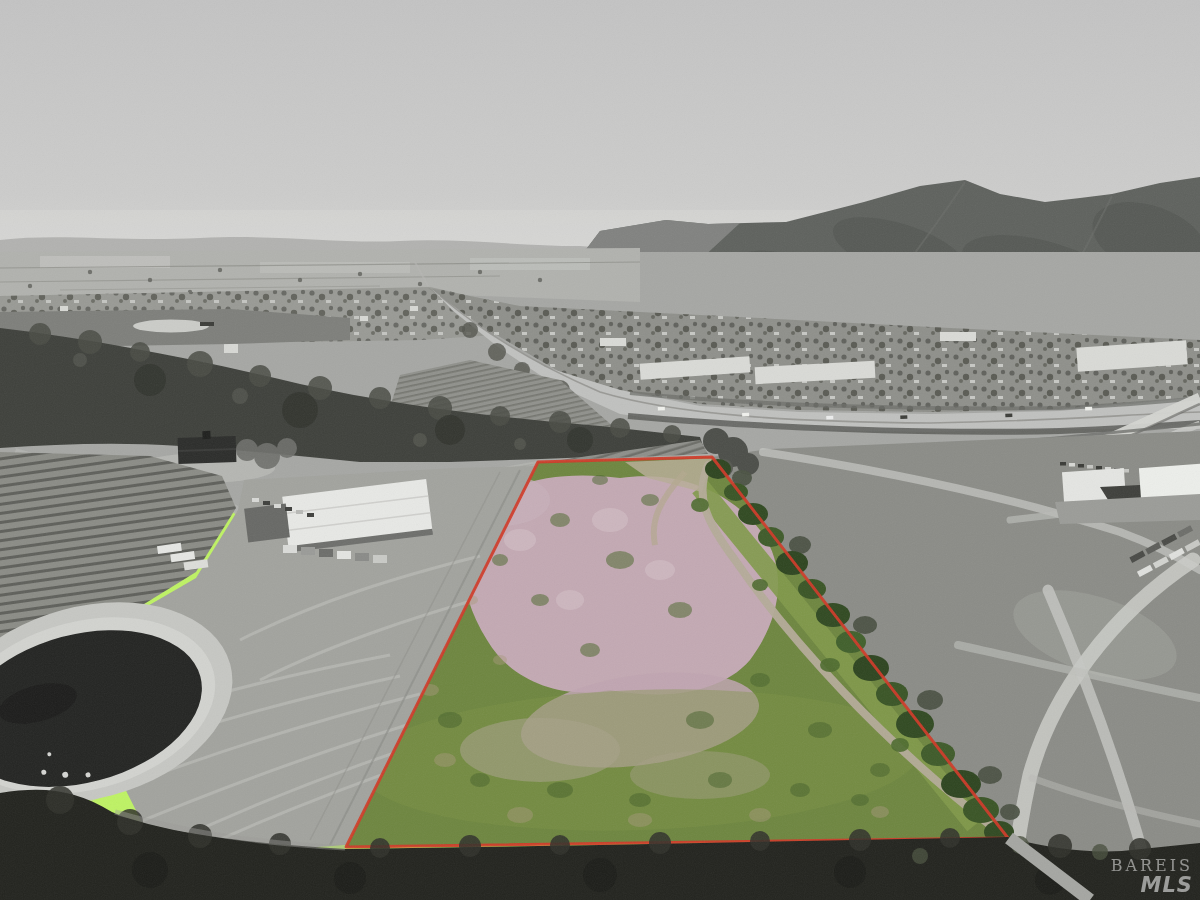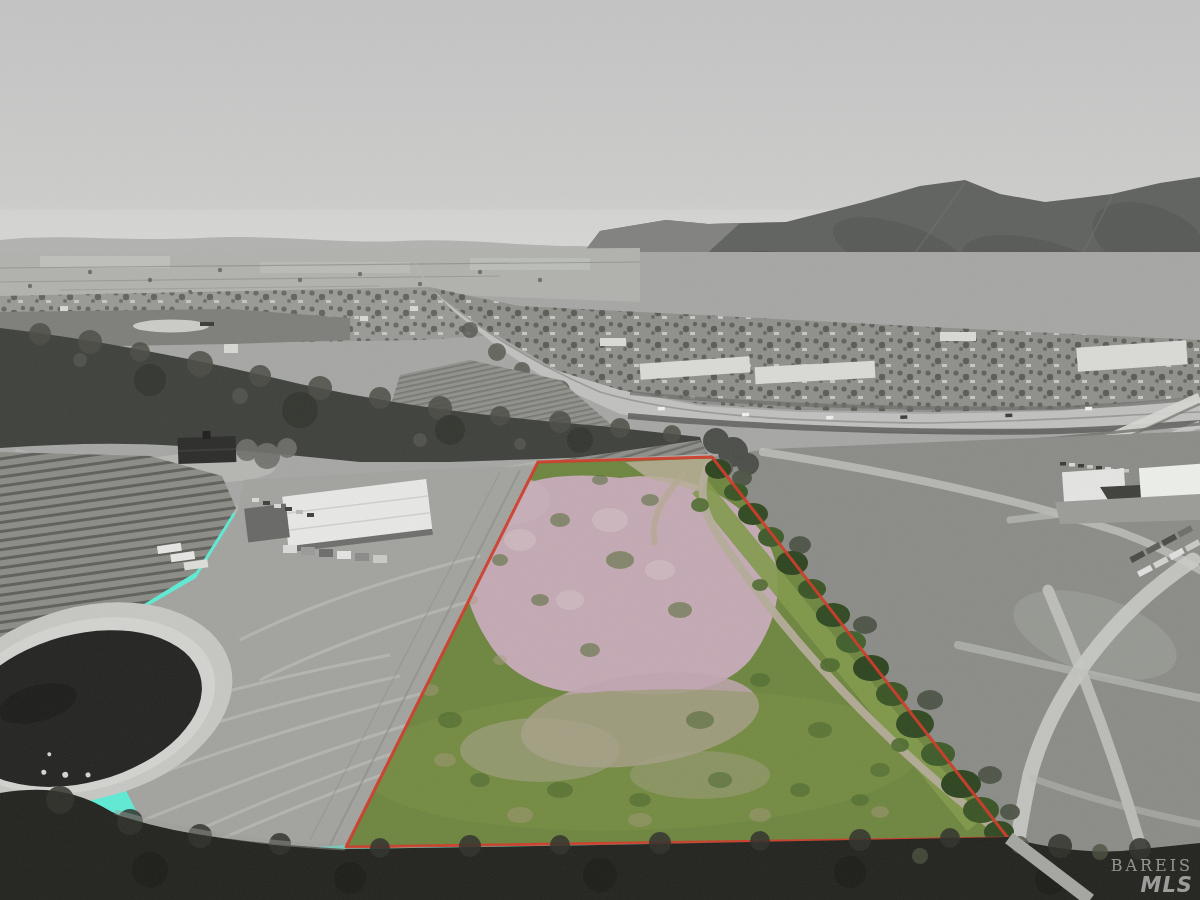--- a/index.html
+++ b/index.html
@@ -1,16 +1,16 @@
 <!DOCTYPE html>
 <html><head>
 <meta charset="utf-8">
 <style>
   html,body{margin:0;padding:0;background:#111;}
-  .stage{width:1200px;height:900px;position:relative;overflow:hidden;background:#5eead4;}
+  .stage{width:1200px;height:900px;position:relative;overflow:hidden;background:#bef264;}
   .stage svg{display:block;width:1200px;height:900px;}
   .wm1{font-family:"DejaVu Serif","Liberation Serif",serif;font-size:16px;letter-spacing:3px;fill:#fff;fill-opacity:.5;}
   .wm2{font-family:"DejaVu Sans","Liberation Sans",sans-serif;font-size:21px;font-weight:bold;font-style:italic;fill:#fff;fill-opacity:.55;letter-spacing:1px;}
 </style>
 </head>
 <body>
 
 <div class="stage">
 <svg viewBox="0 0 1200 900">
 <defs>

